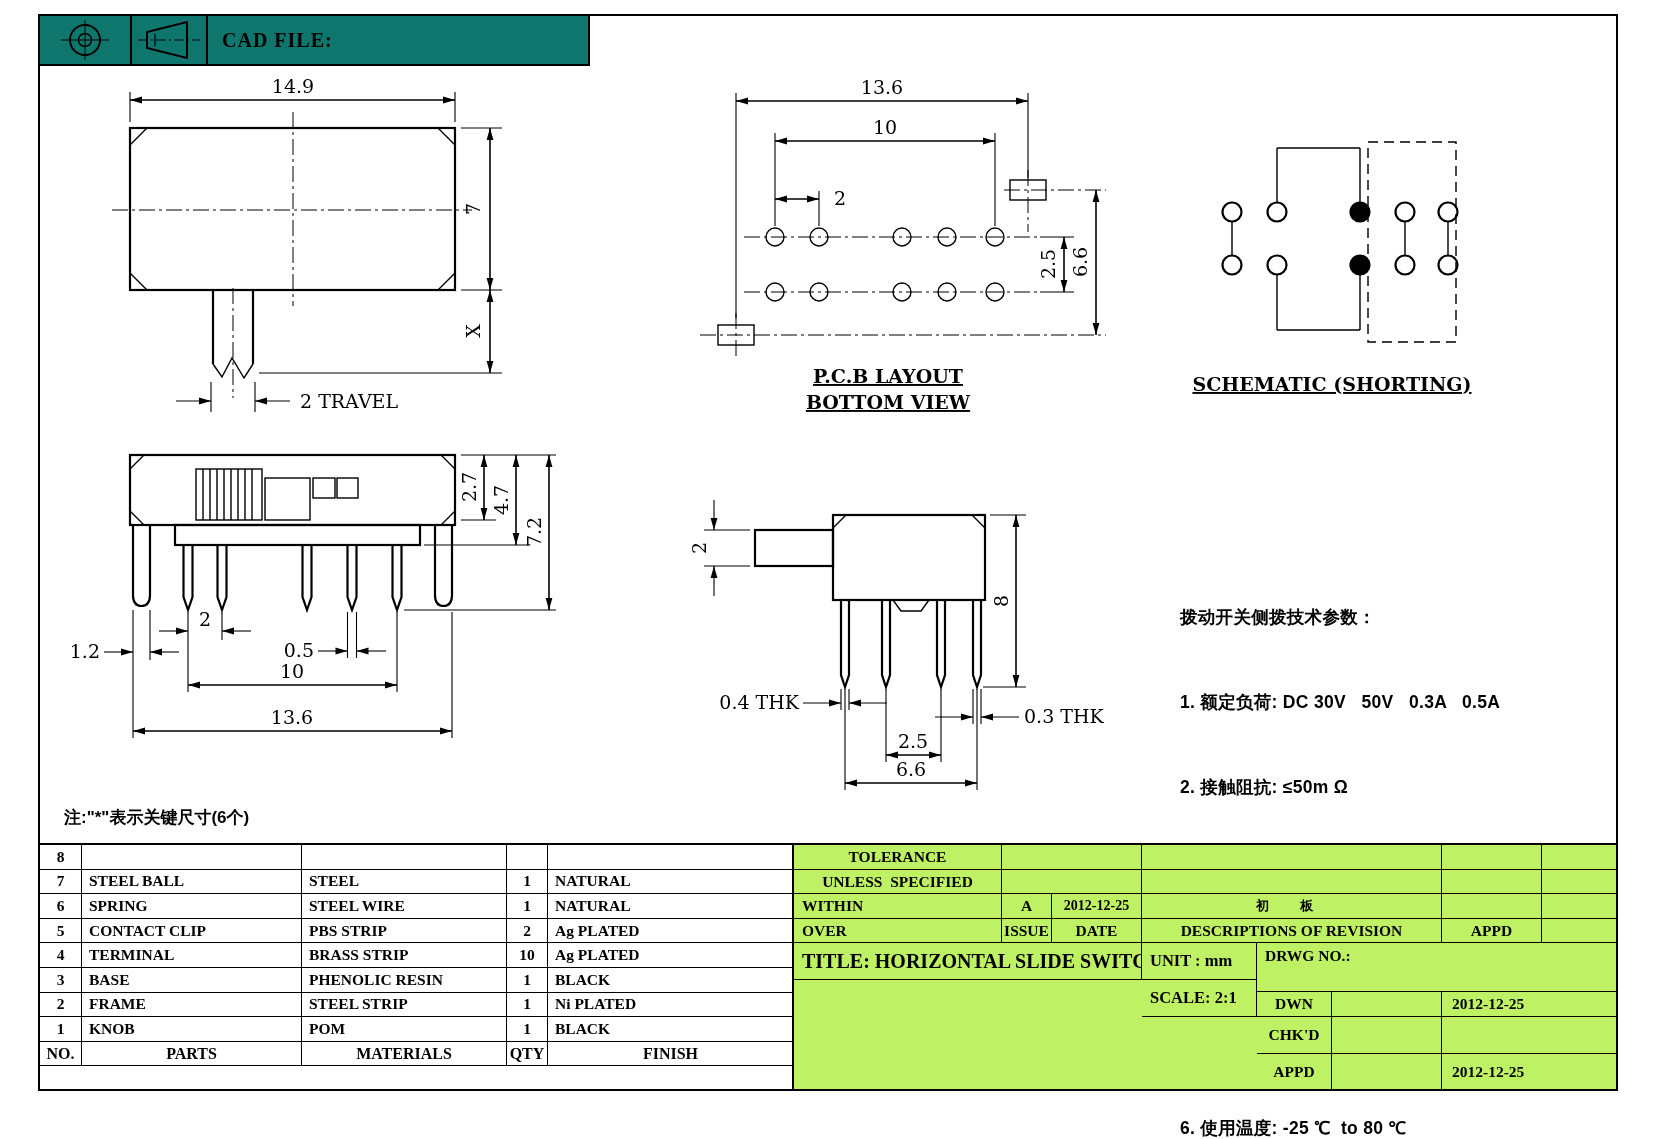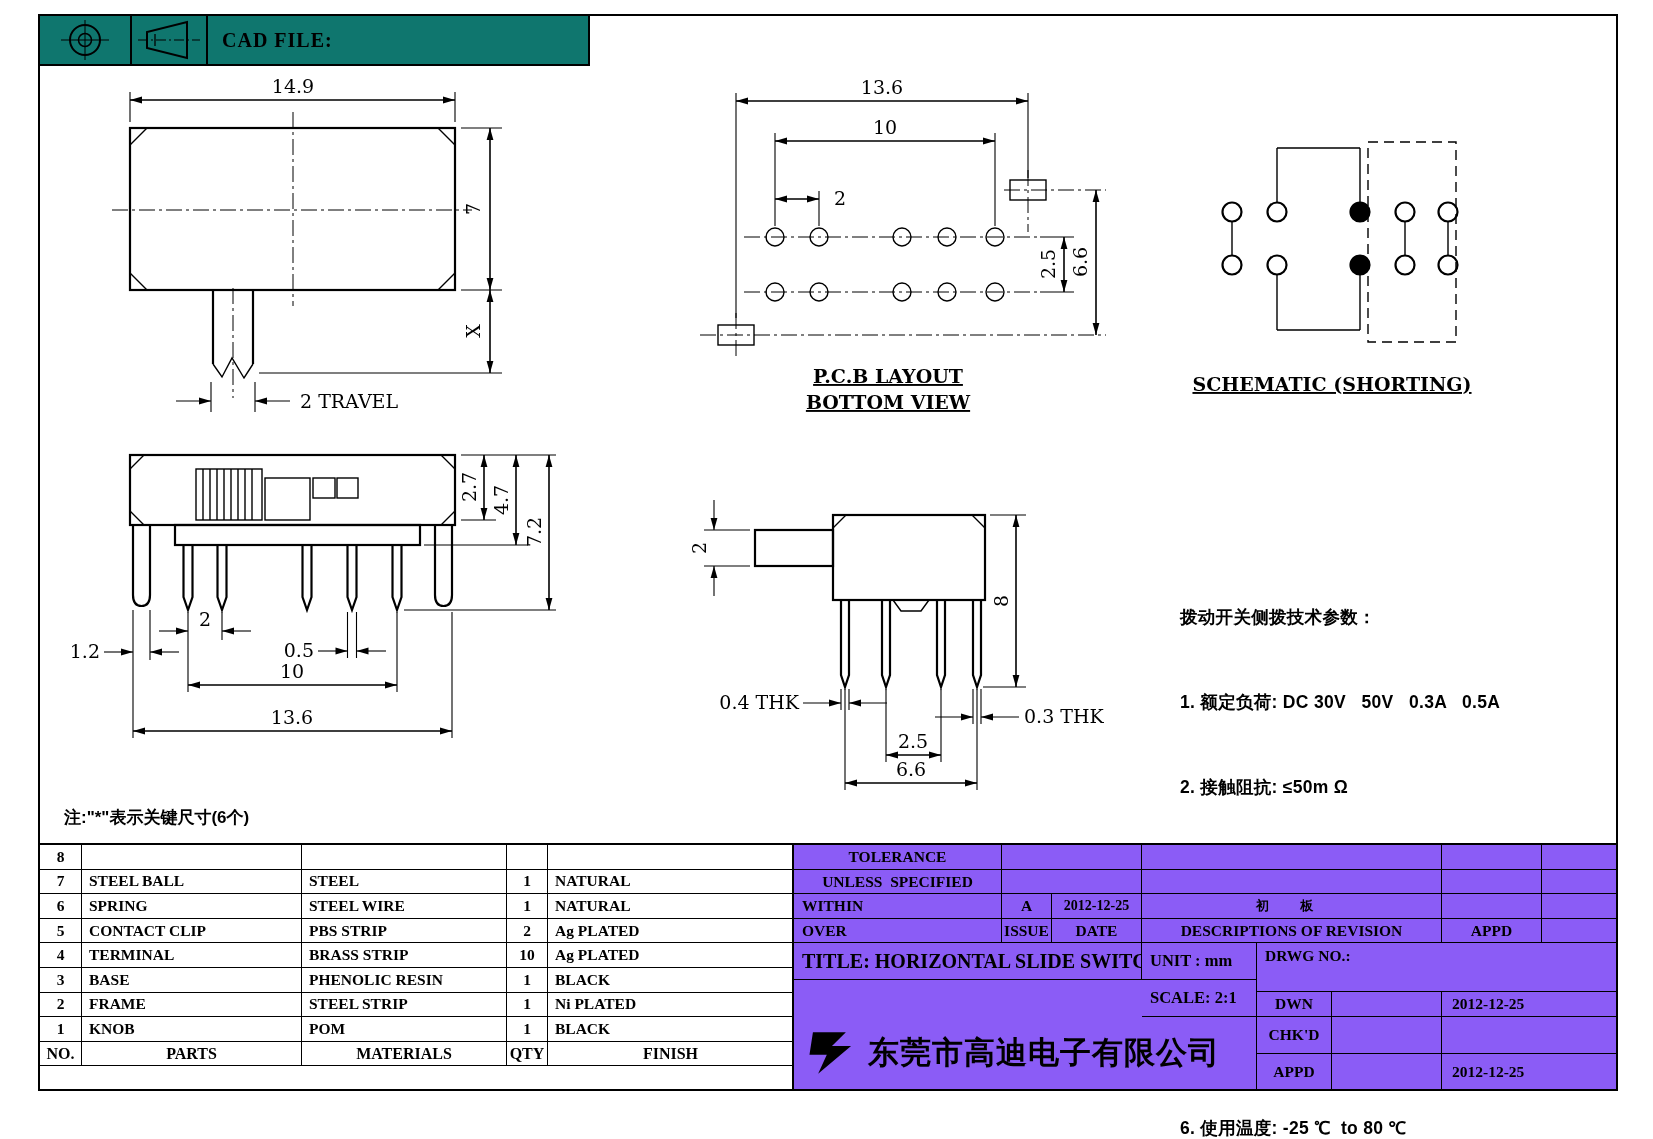--- a/index.html
+++ b/index.html
@@ -27,21 +27,21 @@
   
   .parts-table{position:absolute;left:38px;top:843px;width:754px;height:248px;
                border:2px solid #000;border-right:none;display:flex;flex-direction:column;background:#fff}
   .pt-row{display:grid;grid-template-columns:42px 220px 205px 41px 246px;height:24.6px}
   .pt-cell{border-right:1.5px solid #000;border-bottom:1.5px solid #000;display:flex;align-items:center;
            font-family:"Liberation Serif",serif;font-weight:bold;font-size:15.5px;padding-left:7px;overflow:hidden}
   .c-center{justify-content:center;padding-left:0}
   .pt-footer .pt-cell{justify-content:center;padding-left:0;font-size:16px}
   .pt-strip{flex:1}
   
-  .title-block{position:absolute;left:792px;top:843px;width:826px;height:248px;border:2px solid #000;background:#8b5cf6}
+  .title-block{position:absolute;left:792px;top:843px;width:826px;height:248px;border:2px solid #000;background:#bef264}
   .tb{position:absolute;border-right:1.5px solid #000;border-bottom:1.5px solid #000;display:flex;align-items:center;
       font-family:"Liberation Serif",serif;font-weight:bold;font-size:15.5px;overflow:hidden;white-space:pre}
   .tb.center{justify-content:center}
   .tb.padl{padding-left:8px}
   .tb.nr{border-right:none}.tb.nb{border-bottom:none}
   .tb.big{font-size:20px}
   .tb.small{font-size:14px}
   .company-cell{gap:10px;padding-left:12px}
   .company-name{font-family:"Liberation Sans",sans-serif;font-weight:bold;font-size:31px;letter-spacing:1px}
   .revdesc{font-size:13px;letter-spacing:14px;justify-content:center}
@@ -337,21 +337,13 @@
   <div class="tb nr" style="left:648px;top:147px;width:174px;height:25px;padding-left:10px">2012-12-25</div>
 
   <div class="tb center" style="left:463px;top:172px;width:75px;height:37px">CHK'D</div>
   <div class="tb" style="left:538px;top:172px;width:110px;height:37px"></div>
   <div class="tb nr" style="left:648px;top:172px;width:174px;height:37px"></div>
 
   <div class="tb center nb" style="left:463px;top:209px;width:75px;height:35px">APPD</div>
   <div class="tb nb" style="left:538px;top:209px;width:110px;height:35px"></div>
   <div class="tb nr nb" style="left:648px;top:209px;width:174px;height:35px;padding-left:10px">2012-12-25</div>
 
-  <div class="tb nb company-cell" style="left:0;top:172px;width:463px;height:72px">
-    <span style="display:inline-flex">
-      <svg width="52" height="50" viewBox="0 0 60 56">
-        <path d="M8,4 H46 L30,20 H52 L14,52 L24,30 H4 Z" fill="#000"></path>
-      </svg>
-    </span>
-    <span class="company-name">东莞市高迪电子有限公司</span>
-  </div>
 </div>
 
 </body></html>

